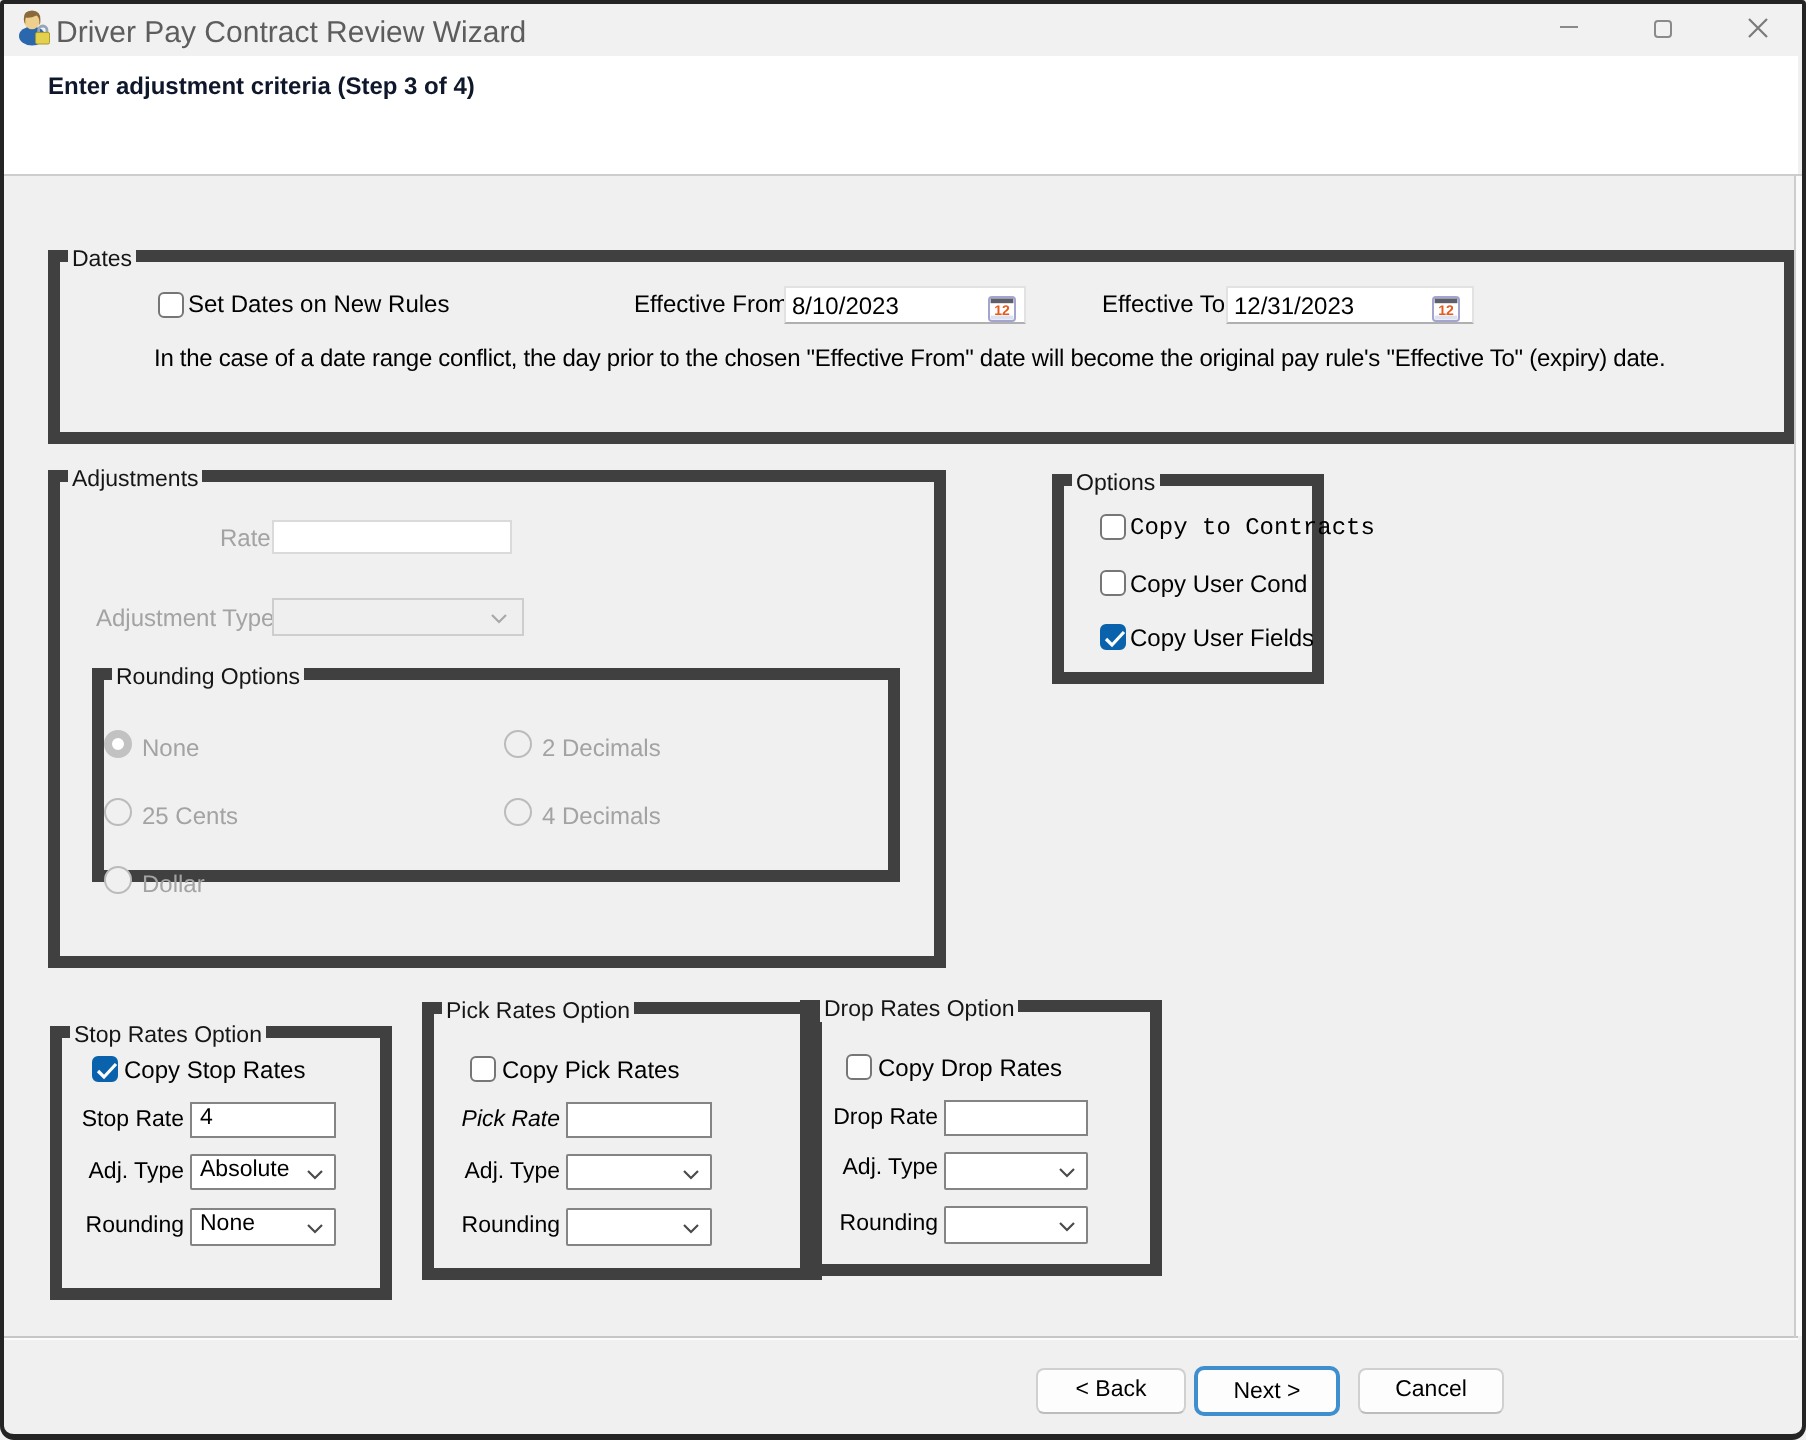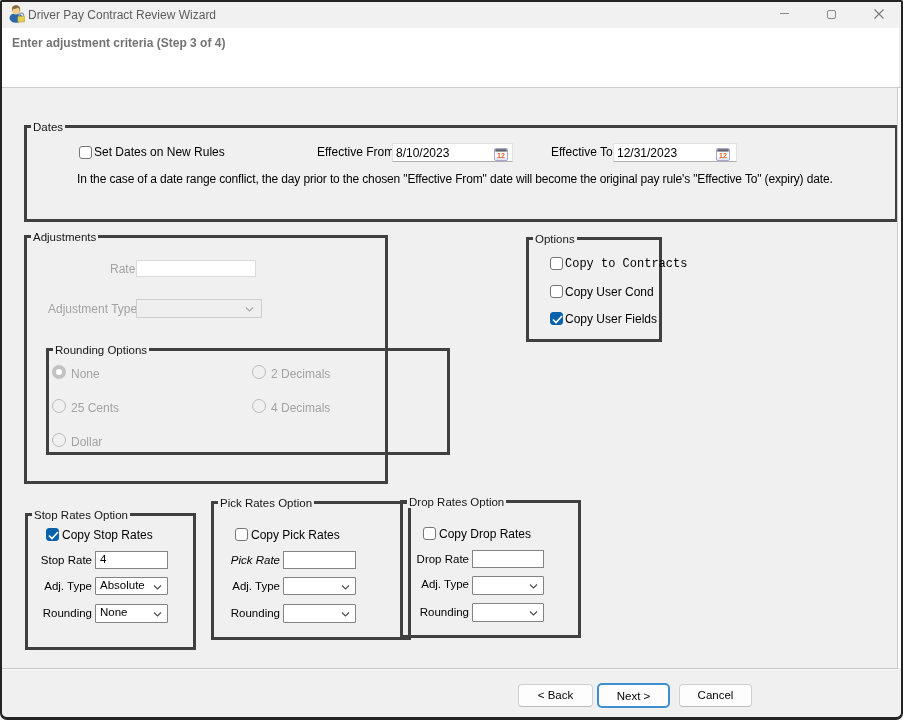--- a/index.html
+++ b/index.html
@@ -8,27 +8,27 @@
   .abs { position:absolute; }
   svg { display:block; }
   .t12 { font-size:12px; color:#000; white-space:nowrap; }
   .dis { color:#a3a3a3; }
   
   #winborder { left:0; top:0; width:903px; height:720px; border:2px solid #242424; border-bottom-width:3px; border-radius:2px 2px 7px 7px; pointer-events:none; }
   #edgeGray { left:897px; top:88px; width:1px; height:581px; background:#cdcdcd; }
   #edgeWhite { left:898px; top:88px; width:3px; height:580px; background:#fafafa; }
   
   #titlebar { left:2px; top:2px; width:899px; height:26px; background:#f1f1f1; }
-  #titleText { left:28px; top:8px; font-size:12px; color:#5d5d5d; white-space:nowrap; }
+  #titleText { left:28px; top:8px; font-size:15px; color:#5d5d5d; white-space:nowrap; }
   
   #header { left:2px; top:28px; width:897px; height:59px; background:#ffffff; }
   #headSep { left:2px; top:87px; width:899px; height:1px; background:#cdcdcd; }
-  #heading { left:12px; top:36px; font-size:12px; font-weight:bold; color:#737373; white-space:nowrap; }
-  
-  .gbox { border:3px solid #404040;text-decoration:underline; }
+  #heading { left:24px; top:36px; font-size:12px; font-weight:bold; color:#0f172a; white-space:nowrap; }
+  
+  .gbox { border:6px solid #404040;text-decoration:underline; }
   .glabel { position:absolute; top:-7px; left:4px; background:#f0f0f0; padding:0 2px; font-size:11.5px; color:#161616; white-space:nowrap; }
   
   .cb { position:absolute; width:13px; height:13px; background:#fff; border:1px solid #767676; border-radius:3px; }
   .cb.on { background:#0b62ac; border-color:#0b62ac; }
   .cb.on svg { position:absolute; left:1px; top:2px; }
   .radio { position:absolute; width:14px; height:14px; border-radius:50%; border:1px solid #bbbbbb; background:#f0f0f0; }
   .radio.on { border:4px solid #c2c2c2; background:#fff; }
   .txt { position:absolute; background:#fff; border:1px solid #e2e2e2; border-bottom-color:#b0b0b0; }
   .txt2 { position:absolute; background:#fff; border:1px solid #848484; font-size:11.5px; color:#000; padding:1px 0 0 4px; }
   .sel { position:absolute; background:#fff; border:1px solid #848484; border-radius:1px; font-size:11.5px; color:#000; padding:1px 0 0 4px; }
@@ -88,32 +88,32 @@
 <div class="abs" style="left:716px; top:148px;">
   <svg width="14" height="13" viewBox="0 0 14 13">
     <rect x="0.5" y="0.5" width="13" height="12" rx="1.5" fill="#fff" stroke="#a3a5cf" stroke-width="1"></rect>
     <rect x="1.3" y="1.2" width="11.4" height="2.4" fill="#5c5e6a"></rect>
     <rect x="1.3" y="9.8" width="11.4" height="2" fill="#dde2f3"></rect>
     <text x="7" y="9.6" font-size="7" font-weight="bold" fill="#e8591c" text-anchor="middle" font-family="Liberation Sans">12</text>
   </svg>
 </div>
 <div class="abs t12" style="left:77px; top:172px; letter-spacing:-0.14px;">In the case of a date range conflict, the day prior to the chosen "Effective From" date will become the original pay rule's "Effective To" (expiry) date.</div>
 
-<div class="abs gbox" style="left:24px; top:235px; width:364px; height:249px;">
+<div class="abs gbox" style="left:24px; top:235px; width:449px; height:249px;">
   <span class="glabel">Adjustments</span>
 </div>
 <div class="abs t12 dis" style="left:110px; top:262px;">Rate</div>
 <div class="abs" style="left:136px; top:260px; width:120px; height:17px; background:#fff; border:1px solid #dadada;"></div>
 <div class="abs t12 dis" style="left:48px; top:302px;">Adjustment Type</div>
 <div class="abs" style="left:136px; top:299px; width:126px; height:19px; background:#efefef; border:1px solid #cecece;">
   <svg class="chev" style="left:108px; top:5px;" viewBox="0 0 9 9">
       <path d="M1 2.5 L4.5 6 L8 2.5" fill="none" stroke="#a8a8a8" stroke-width="1.1"></path>
     </svg>
 </div>
-<div class="abs gbox" style="left:46px; top:348px; width:404px; height:107px;">
+<div class="abs gbox" style="left:46px; top:334px; width:404px; height:107px;">
   <span class="glabel">Rounding Options</span>
 </div>
 <div class="radio on" style="left:52px; top:365px;"></div>
 <div class="abs t12 dis" style="left:71px; top:367px;">None</div>
 <div class="radio" style="left:52px; top:399px;"></div>
 <div class="abs t12 dis" style="left:71px; top:401px;">25 Cents</div>
 <div class="radio" style="left:52px; top:433px;"></div>
 <div class="abs t12 dis" style="left:71px; top:435px;">Dollar</div>
 <div class="radio" style="left:252px; top:365px;"></div>
 <div class="abs t12 dis" style="left:271px; top:367px;">2 Decimals</div>

